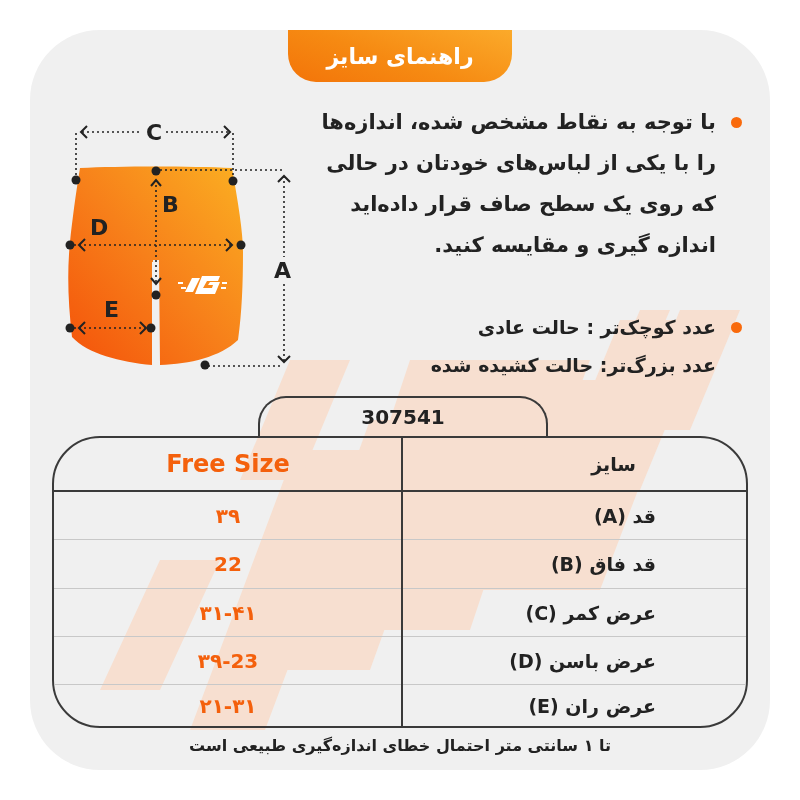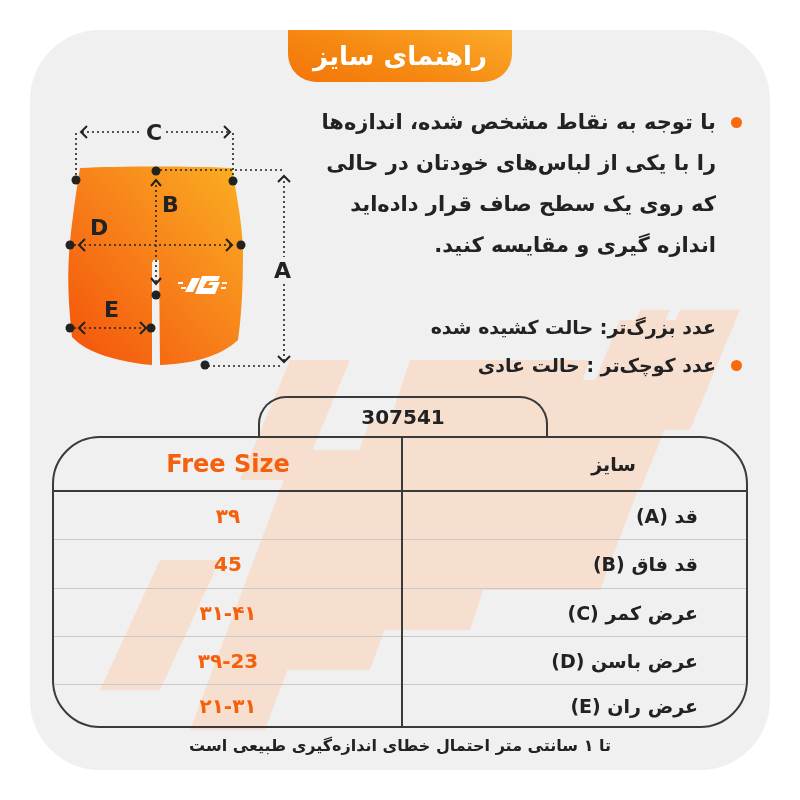--- a/index.html
+++ b/index.html
@@ -11,21 +11,21 @@
       position:absolute; left:30px; top:30px; width:740px; height:740px;
       background:#f0f0f0; border-radius:70px; overflow:hidden;
     }
     .watermark { position:absolute; left:0; top:0; width:740px; height:740px; }
     .header-pill {
       position:absolute; left:288px; top:30px; width:224px; height:52px;
       border-radius:0 0 28px 28px;
       background:linear-gradient(180deg,#f99418 0%,#f7a023 40%,#f47f0c 100%);
       background:linear-gradient(200deg,#fbaa2a 0%,#f68a12 55%,#f37409 100%);
       display:flex; align-items:center; justify-content:center;
-      color:#ffffff; font-weight:bold; font-size:26px; direction:rtl;
+      color:#ffffff; font-weight:bold; font-size:22px; direction:rtl;
     }
     .diagram { position:absolute; left:60px; top:112px; width:250px; height:260px; }
     .instructions {
       position:absolute; right:58px; top:102px; width:440px;
       direction:rtl; text-align:right; color:#222; font-weight:bold;
     }
     .instructions .para { font-size:21px; line-height:41px; position:relative; padding-right:26px; }
     .instructions .bullet {
       position:absolute; right:0; top:15px; width:11px; height:11px; border-radius:50%; background:#f96a0c;
     }
@@ -38,21 +38,21 @@
       position:absolute; left:258px; top:396px; width:290px; height:40px;
       border:2px solid #3a3a3a; border-bottom:none; border-radius:28px 28px 0 0;
       box-sizing:border-box; display:flex; align-items:center; justify-content:center;
       direction:rtl; font-size:20px; font-weight:bold; color:#222; gap:8px;
     }
     .size-table {
       position:absolute; left:52px; top:436px; width:696px; height:292px;
       border:2px solid #3a3a3a; border-radius:48px; box-sizing:border-box; overflow:hidden;
     }
     .row { position:absolute; left:0; width:692px; display:flex; direction:rtl; }
-    .row .label { width:344px; display:flex; align-items:center; justify-content:flex-start; padding-right:48px; box-sizing:border-box; font-size:19px; font-weight:bold; color:#222; }
+    .row .label { width:344px; display:flex; align-items:center; justify-content:flex-start; padding-right:90px; box-sizing:border-box; font-size:19px; font-weight:bold; color:#222; }
     .row .value { flex:1; display:flex; align-items:center; justify-content:center; font-size:20px; font-weight:bold; color:#f4600c; }
     .row.head .value { font-size:24px; color:#f4600c; }
     .row.head .label { font-size:19px; padding-right:110px; }
     .hline { position:absolute; left:0; width:692px; height:1px; background:#c8c8c8; }
     .hline.dark { height:2px; background:#3a3a3a; }
     .vline { position:absolute; left:347px; top:0; width:2px; height:292px; background:#3a3a3a; }
     .footer {
       position:absolute; left:0; top:736px; width:800px; text-align:center; direction:rtl;
       font-size:16px; color:#222; font-weight:bold;
     }
@@ -149,26 +149,26 @@
   <div class="para">
     <span class="bullet"></span>
     <div>با توجه به نقاط مشخص شده، اندازه‌ها</div>
     <div>را با یکی از لباس‌های خودتان در حالی</div>
     <div>که روی یک سطح صاف قرار داده‌اید</div>
     <div>اندازه گیری و مقایسه کنید.</div>
   </div>
 </div>
 
 <div class="notes">
-  <div class="line nob">
-    <span>عدد بزرگ‌تر: حالت کشیده شده</span>
-  </div>
   <div class="line">
     <span class="bullet"></span>
     <span>عدد کوچک‌تر : حالت عادی</span>
+  </div>
+  <div class="line nob">
+    <span>عدد بزرگ‌تر: حالت کشیده شده</span>
   </div>
 </div>
 
 <div class="code-tab">
   <span>307541</span>
 </div>
 
 <div class="size-table">
   <div class="row head" style="top:0;height:52px;">
     <div class="label">سایز</div>
@@ -177,21 +177,21 @@
   <div class="hline dark" style="top:52px;"></div>
 
   <div class="row" style="top:54px;height:47px;">
     <div class="label">قد (A)</div>
     <div class="value">۳۹</div>
   </div>
   <div class="hline" style="top:101px;"></div>
 
   <div class="row" style="top:102px;height:48px;">
     <div class="label">قد فاق (B)</div>
-    <div class="value">45</div>
+    <div class="value">22</div>
   </div>
   <div class="hline" style="top:150px;"></div>
 
   <div class="row" style="top:151px;height:47px;">
     <div class="label">عرض کمر (C)</div>
     <div class="value">۳۱-۴۱</div>
   </div>
   <div class="hline" style="top:198px;"></div>
 
   <div class="row" style="top:199px;height:47px;">

